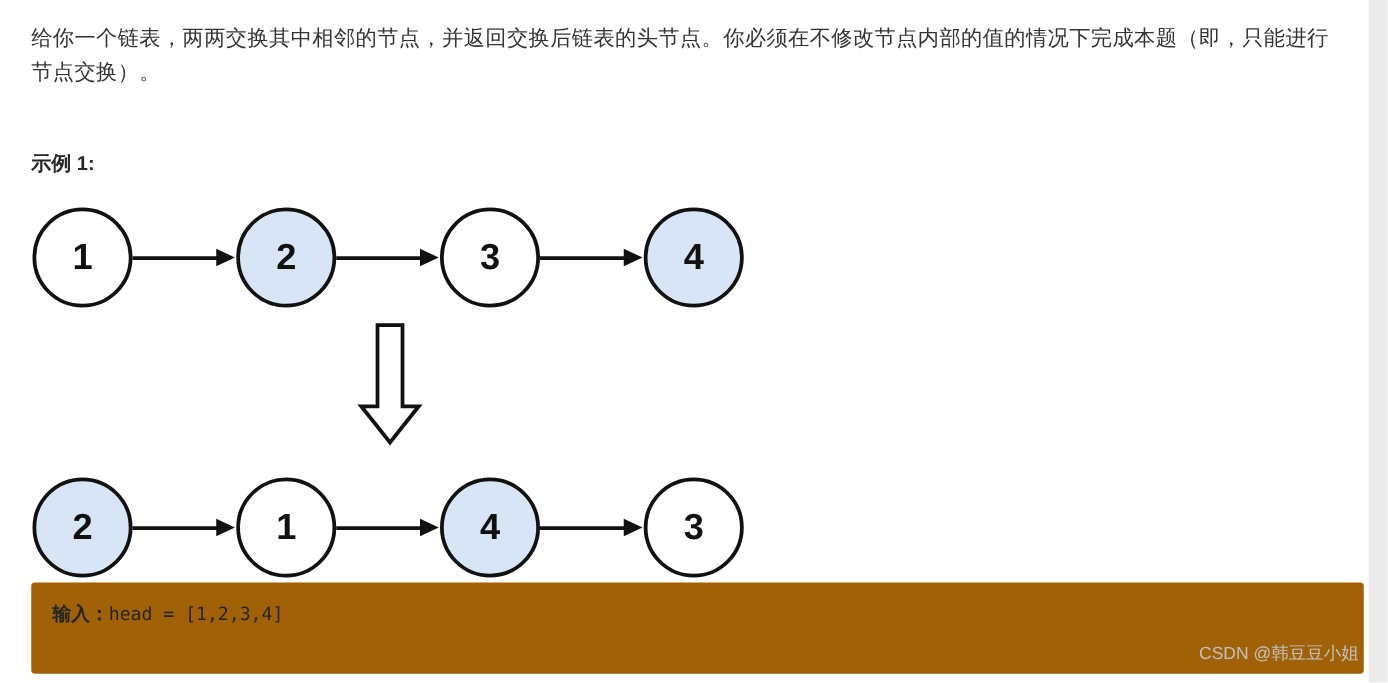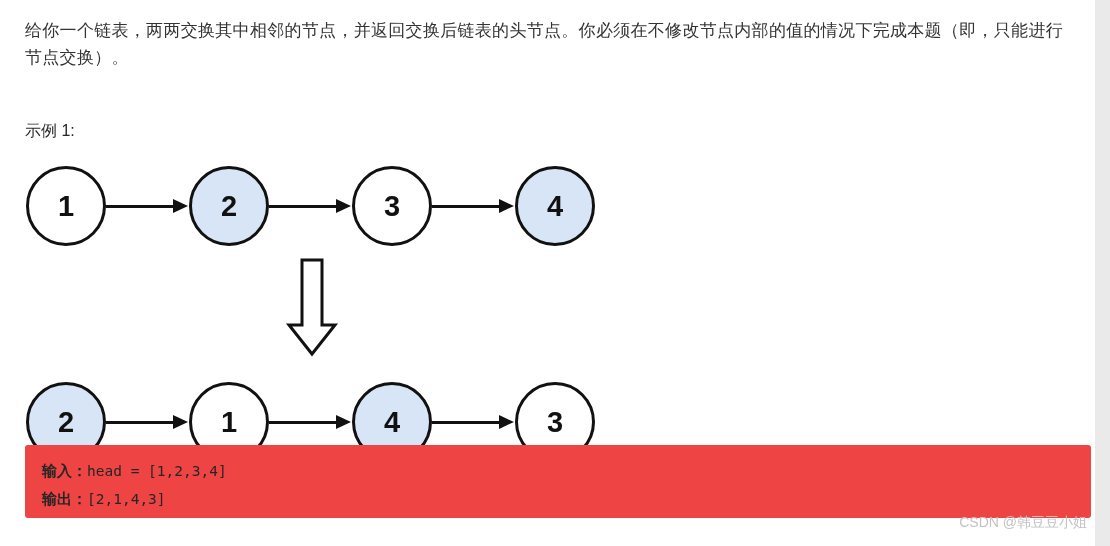--- a/index.html
+++ b/index.html
@@ -11,21 +11,21 @@
   
   .description{
     position:absolute;left:25px;top:6px;width:1048px;
     font-size:17px;line-height:27px;color:#333333;
     letter-spacing:0.3px;
     margin-top:11px;
   }
   
   .example-label{
     position:absolute;left:25px;top:121px;
-    font-size:16px;font-weight:normal;color:#262626;
+    font-size:16px;font-weight:bold;color:#262626;
   }
   
   .node{
     position:absolute;width:80px;height:80px;box-sizing:border-box;
     border:3px solid #111111;border-radius:50%;
     background:#ffffff;
     display:flex;align-items:center;justify-content:center;
     font-size:29px;font-weight:bold;color:#111111;
   }
   .node.hl{background:#d8e5f6;}
@@ -38,22 +38,22 @@
     position:absolute;left:0;right:12px;top:5.5px;height:3px;background:#111111;
   }
   .h-arrow .head{
     position:absolute;right:0;top:0;width:0;height:0;
     border-top:7px solid transparent;border-bottom:7px solid transparent;
     border-left:15px solid #111111;
   }
   .down-arrow{position:absolute;left:284px;top:258px;}
   
   .io-block{
-    position:absolute;left:25px;top:445px;width:1066px;height:73px;
-    background:#ef4444;border-radius:3px;box-sizing:border-box;
+    position:absolute;left:25px;top:466px;width:1066px;height:73px;
+    background:#a16207;border-radius:3px;box-sizing:border-box;
     padding:12px 0 0 17px;
   }
   .io-line{
     font-size:15px;line-height:28px;color:#262626;white-space:pre;
   }
   .io-label{
     font-weight:bold;
     font-family:"Liberation Sans","DejaVu Sans",sans-serif;
   }
   .io-value{
@@ -111,18 +111,17 @@
   </div>
 <div class="node r2 c3 hl">4</div>
 <div class="h-arrow ar2 a3">
     <div class="shaft"></div>
     <div class="head"></div>
   </div>
 <div class="node r2 c4">3</div>
 
 <div class="io-block">
   <div class="io-line"><span class="io-label">输入：</span><span class="io-value">head = [1,2,3,4]</span></div>
-  <div class="io-line"><span class="io-label">输出：</span><span class="io-value">[2,1,4,3]</span></div>
 </div>
 
 <div class="watermark">CSDN @韩豆豆小姐</div>
 
 <div class="scrollbar-track"></div>
 
 </body></html>

